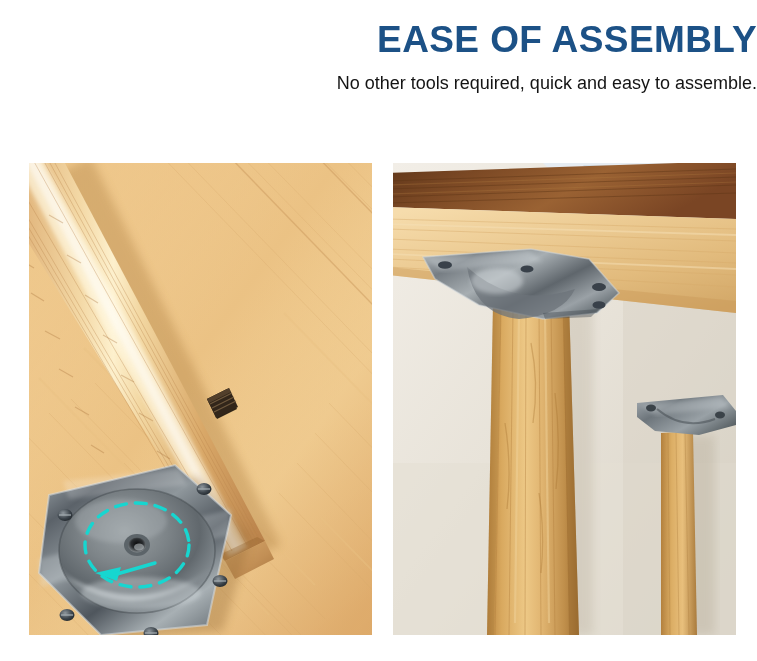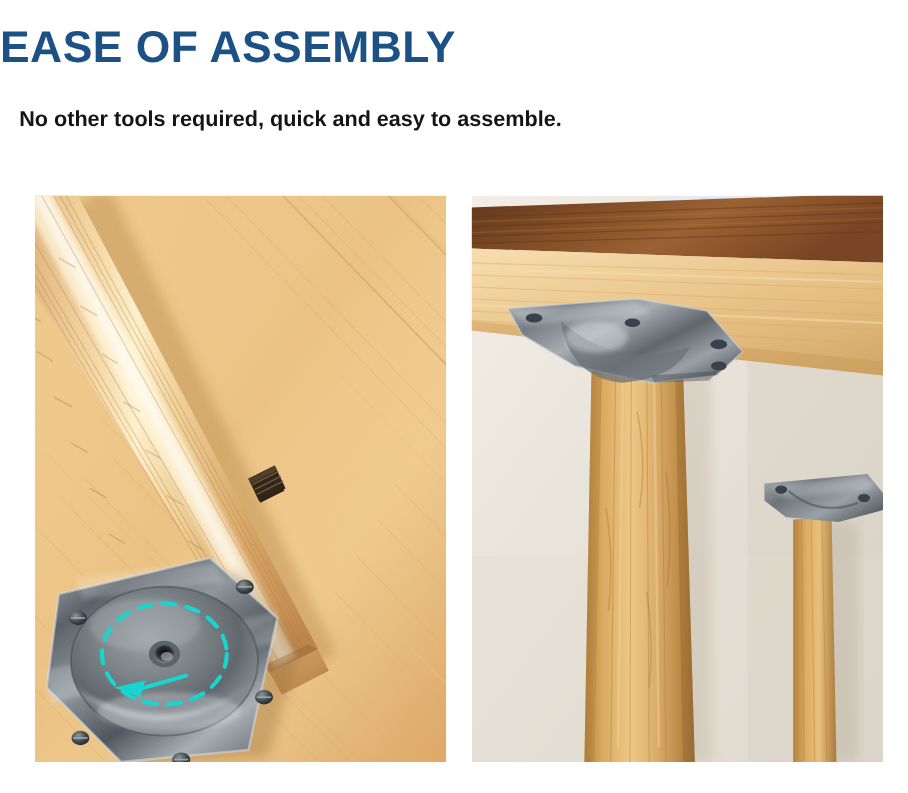--- a/index.html
+++ b/index.html
@@ -15,38 +15,38 @@
     overflow: hidden;
     font-family: "Liberation Sans", sans-serif;
     -webkit-font-smoothing: antialiased;
   }
 
   
   .header {
     position: absolute;
     left: 0; top: 0;
     width: 757px;
-    text-align: left;
+    text-align: right;
   }
   .headline {
     margin: 0;
     padding-top: 18px;
     font-size: 37px;
     line-height: 44px;
     font-weight: 700;
     letter-spacing: 0.4px;
     color: #1c5186;
     font-family: "Liberation Sans", sans-serif;
   }
   .subhead {
-    margin: 16px;
+    margin: 0;
     padding-top: 9px;
     font-size: 18px;
     line-height: 24px;
-    font-weight: 700;
+    font-weight: 400;
     color: #141414;
     font-family: "Liberation Sans", sans-serif;
   }
 
   
   .photo {
     position: absolute;
     overflow: hidden;
   }
   #photo-left {

